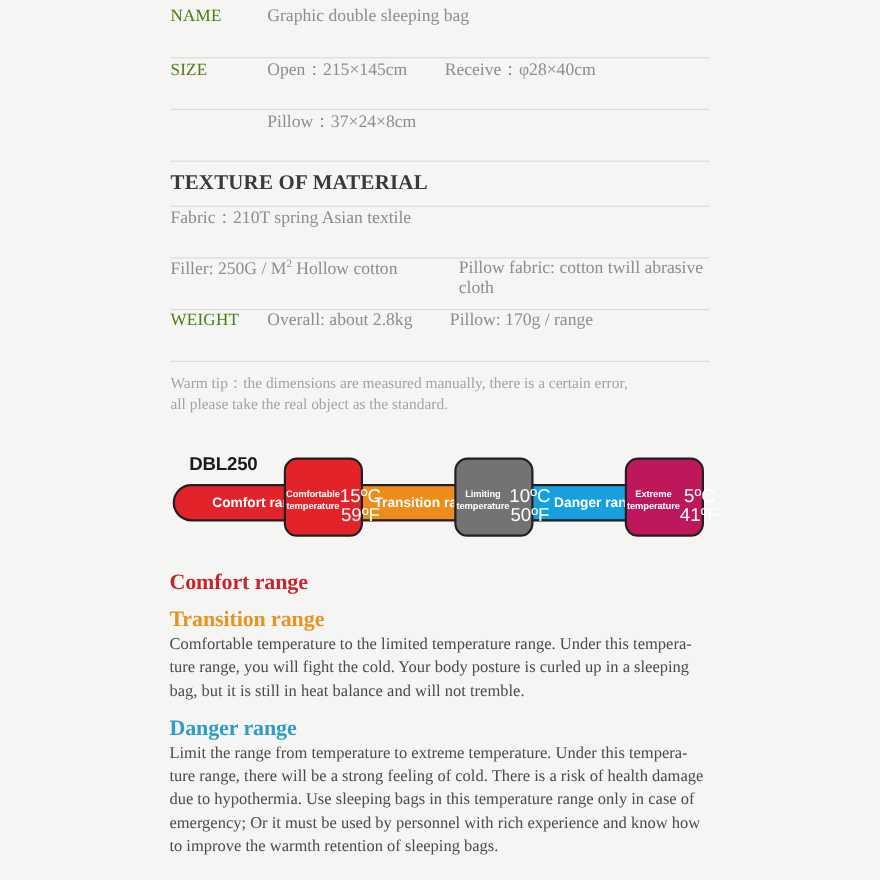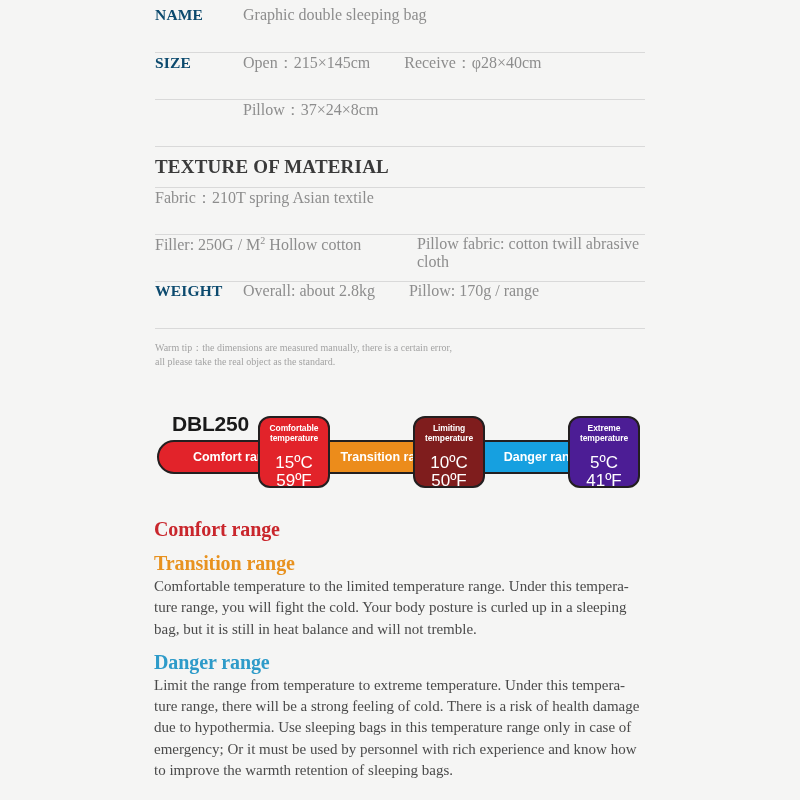--- a/index.html
+++ b/index.html
@@ -31,23 +31,23 @@
     display: flex;
     align-items: baseline;
     border-bottom: 1px solid #d9d9d9;
     min-height: 44px;
     padding-bottom: 2px;
   }
   .spec-label {
     width: 88px;
     flex: 0 0 88px;
     font-family: "Liberation Serif", serif;
-    font-weight: bold;
+    font-weight: normal;
     font-size: 15.5px;
-    color: #0c4a6e;
+    color: #4d7c0f;
     letter-spacing: .2px;
   }
   .spec-val {
     font-size: 16px;
     color: #8d8d8d;
     font-family: "Liberation Serif", serif;
   }
   .spec-val .gap { display: inline-block; width: 26px; }
   .sup { font-size: 10px; vertical-align: super; }
 
@@ -67,40 +67,40 @@
     min-height: 46px;
     border-bottom: 1px solid #d9d9d9;
     font-size: 16px;
     color: #8d8d8d;
   }
   .mat-a { flex: 0 0 262px; }
   .mat-b { flex: 1; }
 
   .tip {
     margin-top: 12px;
-    font-size: 10px;
+    font-size: 14px;
     line-height: 1.35;
     color: #a3a3a3;
   }
 
   
   .tempgraph {
     position: absolute;
     left: 155px;
     top: 408px;
     width: 492px;
     height: 88px;
   }
   .model-tag {
     position: absolute;
     left: 17px;
     top: 4px;
     font-family: "Liberation Sans", sans-serif;
     font-weight: bold;
-    font-size: 21px;
+    font-size: 17px;
     color: #1a1a1a;
     letter-spacing: -0.2px;
   }
   .bar {
     position: absolute;
     top: 32px;
     height: 34px;
     border: 2px solid #231f20;
     box-sizing: border-box;
     display: flex;
@@ -133,21 +133,21 @@
     top: 8px;
     width: 72px;
     height: 72px;
     border: 2px solid #231f20;
     border-radius: 12px;
     box-sizing: border-box;
     font-family: "Liberation Sans", sans-serif;
     color: #ffffff;
     text-align: center;
     display: flex;
-    flex-direction: column;
+    flex-direction: row;
     align-items: center;
     justify-content: flex-start;
     padding-top: 5px;
   }
   .tbox-title {
     font-size: 8.5px;
     font-weight: bold;
     line-height: 1.18;
     letter-spacing: -0.1px;
   }
@@ -254,32 +254,32 @@
       <div class="tbox-title">
         <div>Comfortable</div>
         <div>temperature</div>
       </div>
       <div class="tbox-vals">
         <div><span>15</span><span>ºC</span></div>
         <div><span>59</span><span>ºF</span></div>
       </div>
     </div>
 
-    <div class="tbox tbox-limiting" style="background: #7f1d1d; border-color: rgb(35, 31, 32);">
+    <div class="tbox tbox-limiting" style="background: #737373; border-color: rgb(35, 31, 32);">
       <div class="tbox-title">
         <div>Limiting</div>
         <div>temperature</div>
       </div>
       <div class="tbox-vals">
         <div><span>10</span><span>ºC</span></div>
         <div><span>50</span><span>ºF</span></div>
       </div>
     </div>
 
-    <div class="tbox tbox-extreme" style="background: #4c1d95; border-color: rgb(35, 31, 32);">
+    <div class="tbox tbox-extreme" style="background: #be185d; border-color: rgb(35, 31, 32);">
       <div class="tbox-title">
         <div>Extreme</div>
         <div>temperature</div>
       </div>
       <div class="tbox-vals">
         <div><span>5</span><span>ºC</span></div>
         <div><span>41</span><span>ºF</span></div>
       </div>
     </div>
   </div>

